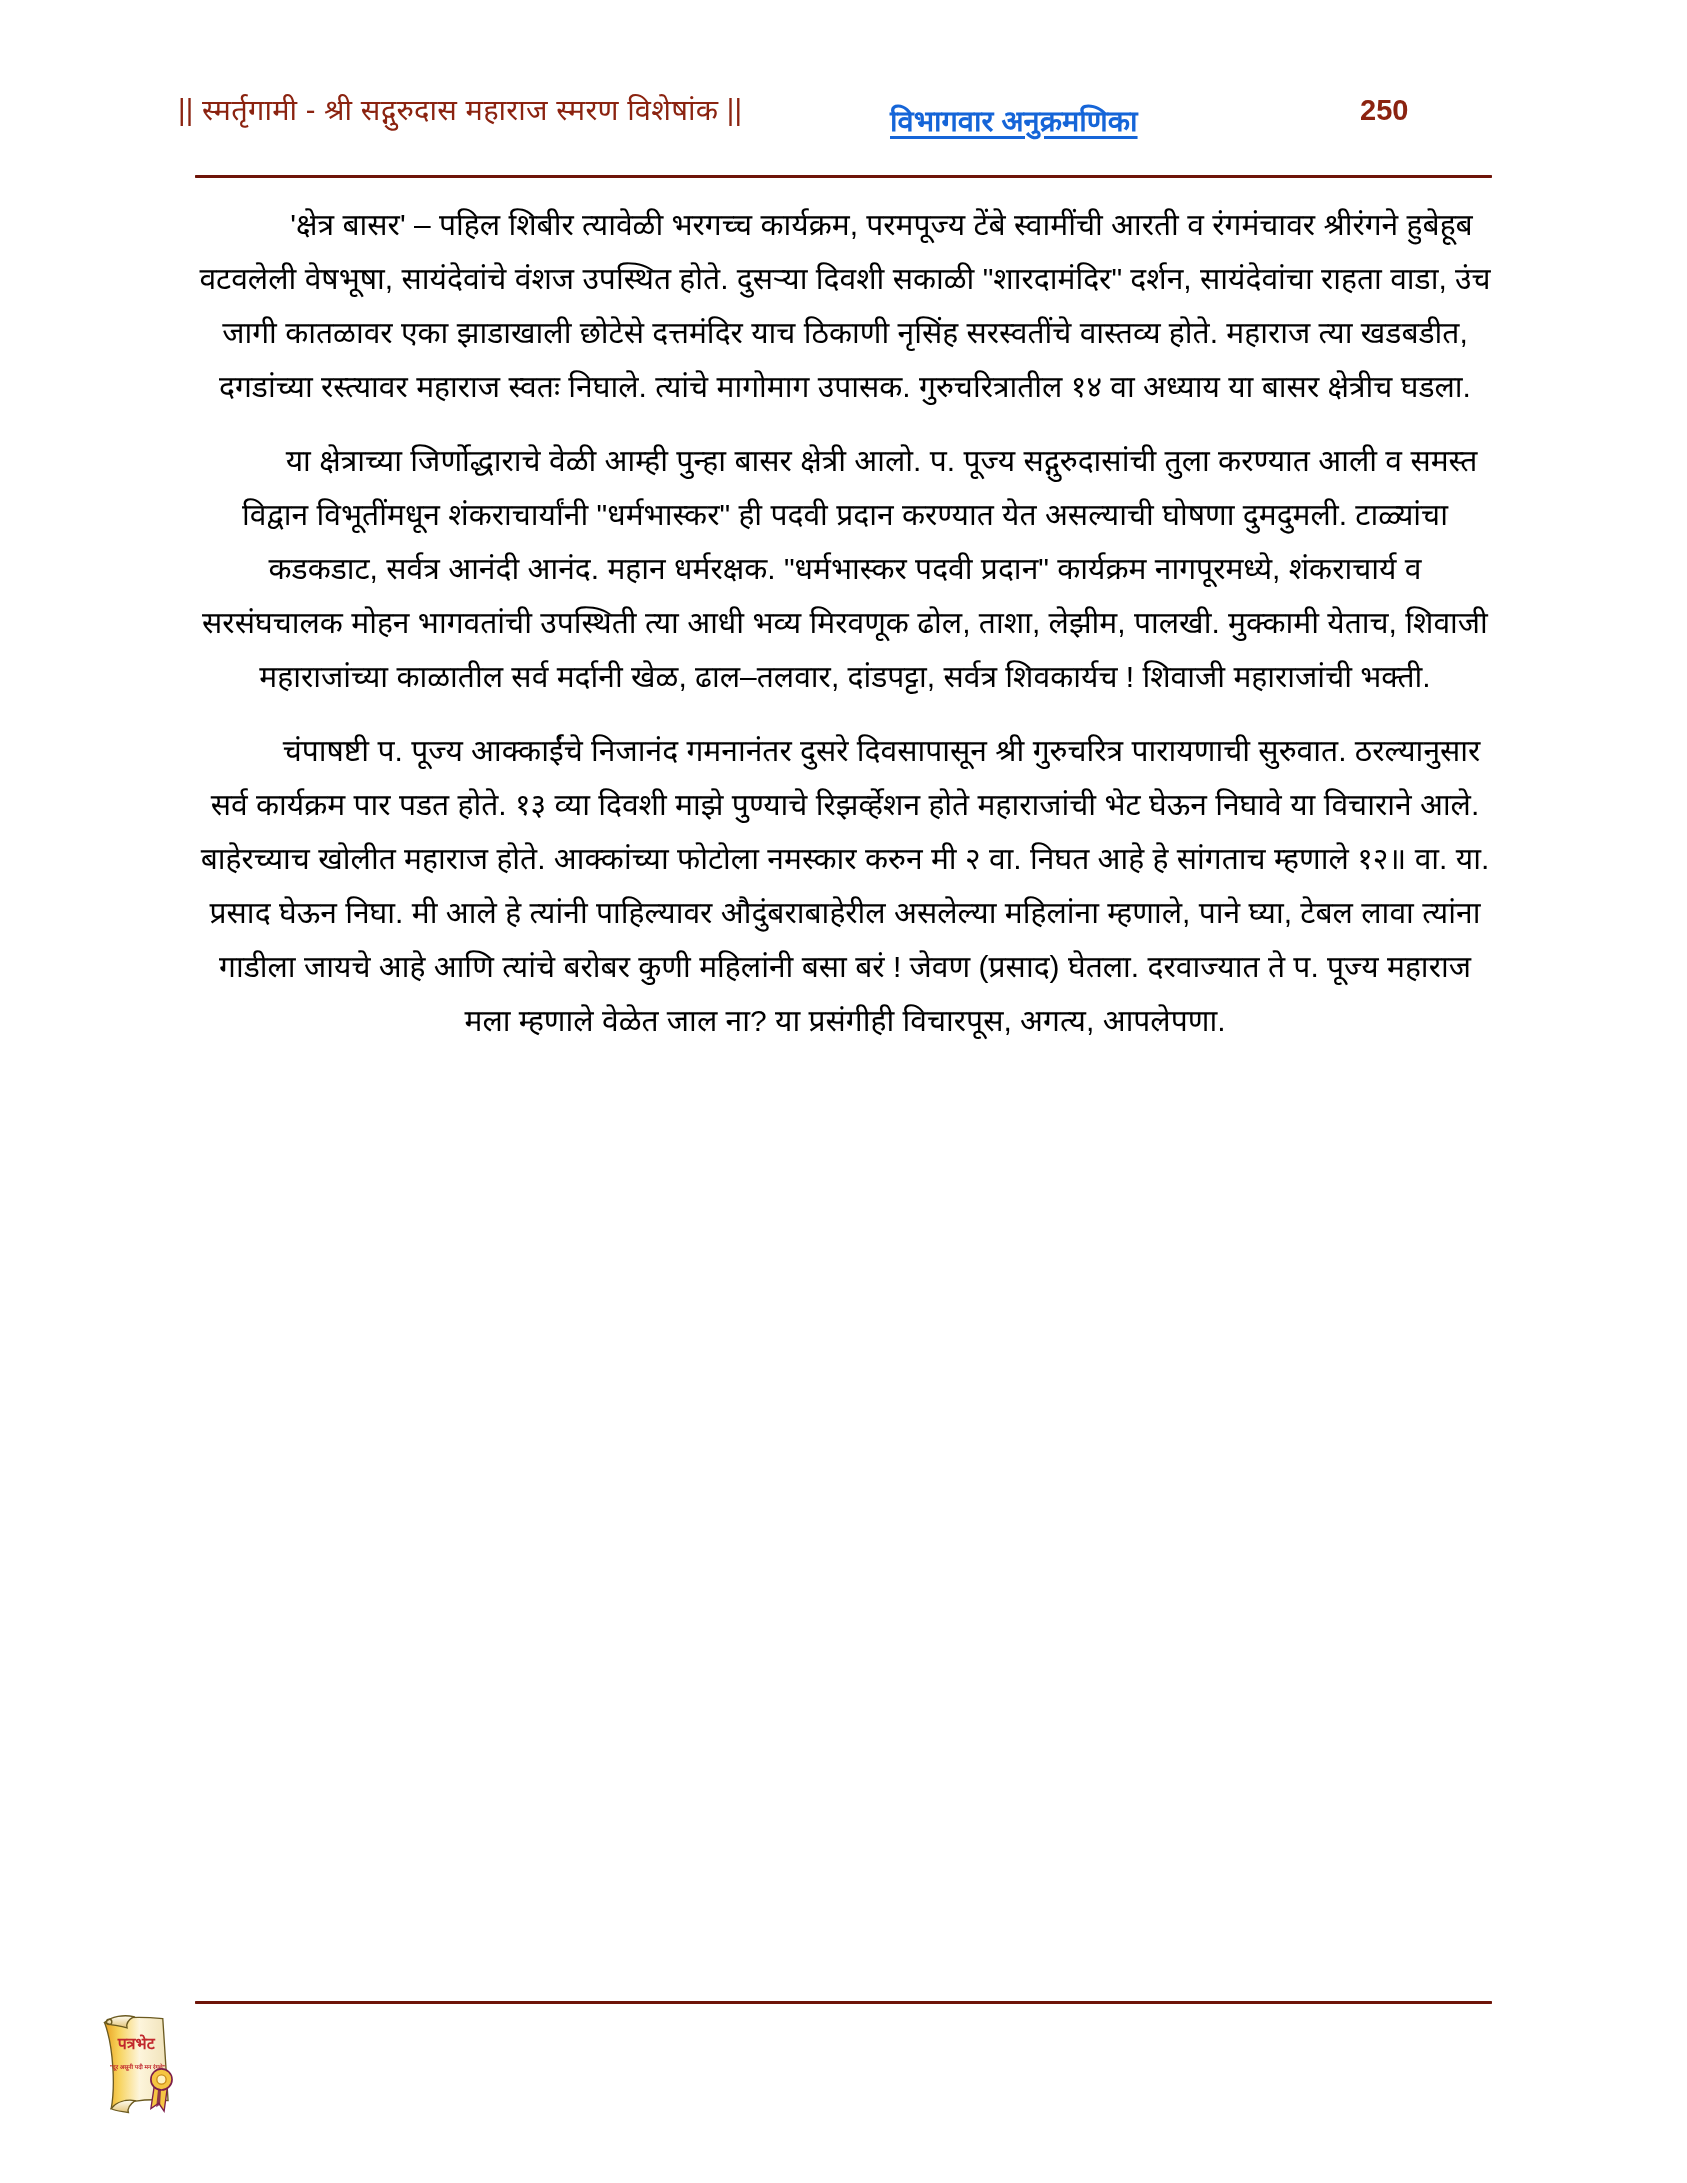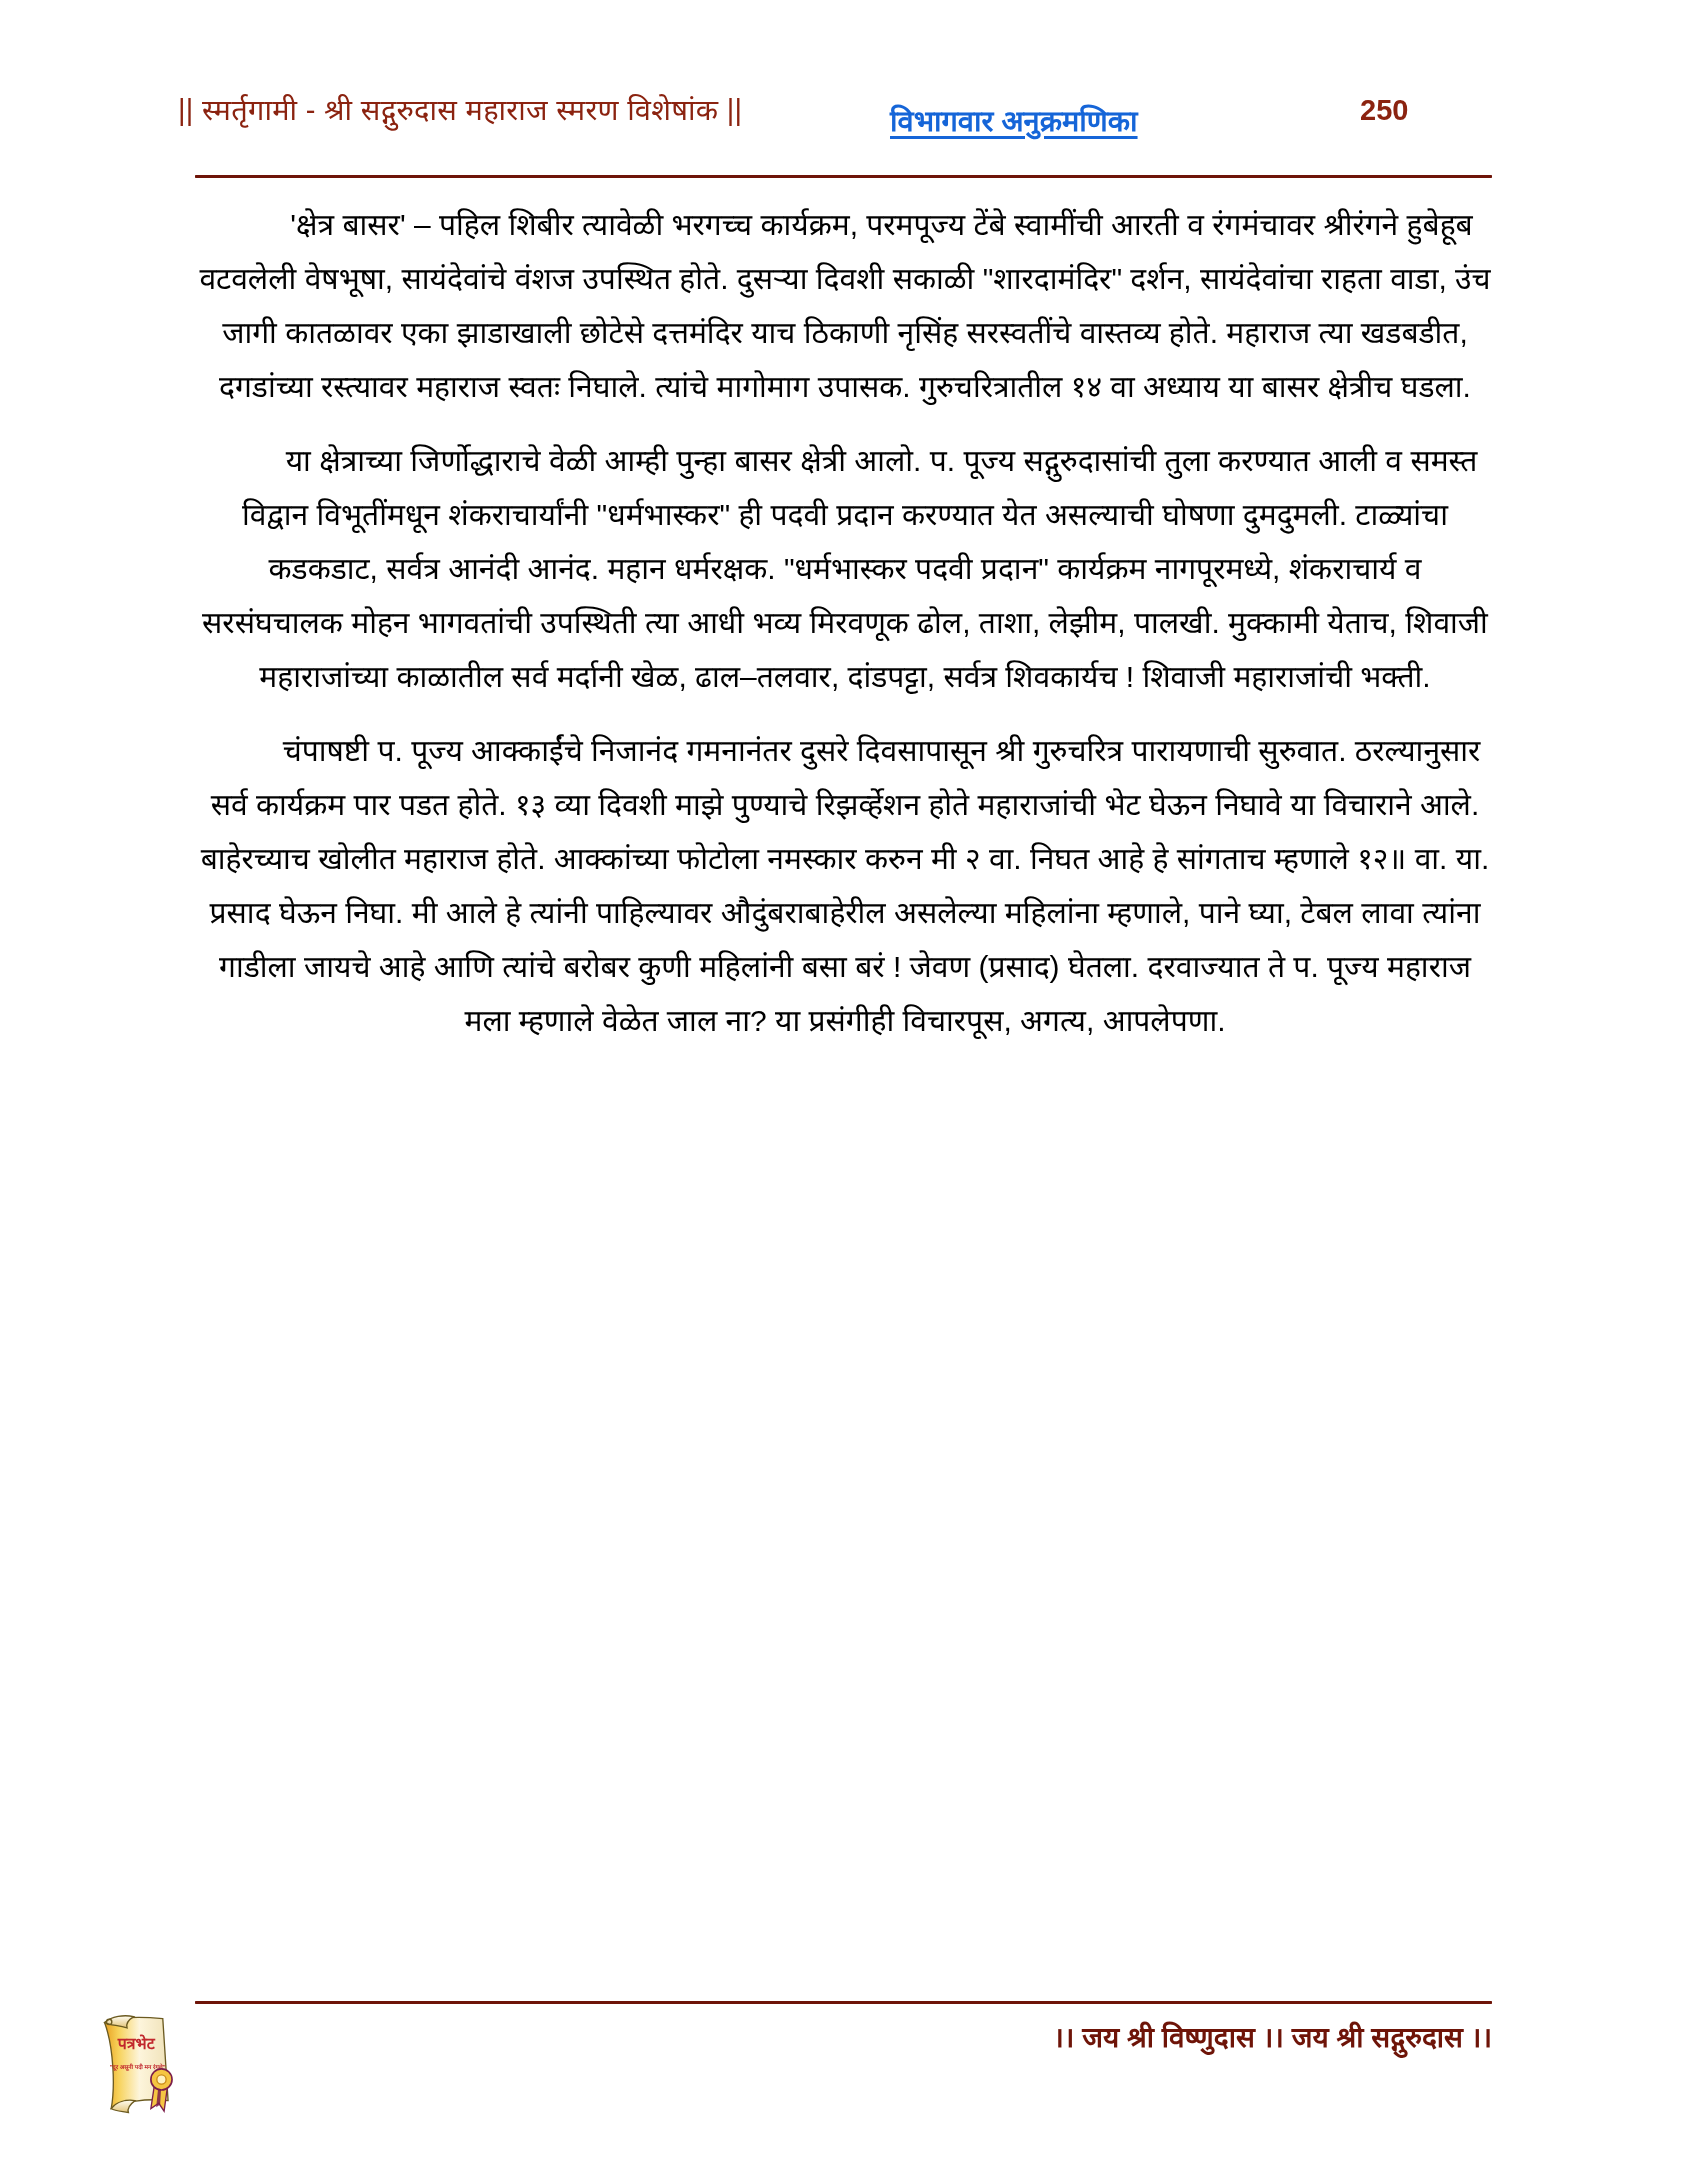--- a/index.html
+++ b/index.html
@@ -146,21 +146,20 @@
   <div class="body-text">
     <p class="para"><span class="indent"></span><span>'क्षेत्र बासर' – पहिल शिबीर त्यावेळी भरगच्च कार्यक्रम, परमपूज्य टेंबे स्वामींची आरती व रंगमंचावर श्रीरंगने हुबेहूब वटवलेली वेषभूषा, सायंदेवांचे वंशज उपस्थित होते. दुसऱ्या दिवशी सकाळी "शारदामंदिर" दर्शन, सायंदेवांचा राहता वाडा, उंच जागी कातळावर एका झाडाखाली छोटेसे दत्तमंदिर याच ठिकाणी नृसिंह सरस्वतींचे वास्तव्य होते. महाराज त्या खडबडीत, दगडांच्या रस्त्यावर महाराज स्वतः निघाले. त्यांचे मागोमाग उपासक. गुरुचरित्रातील १४ वा अध्याय या बासर क्षेत्रीच घडला.</span></p>
     <div class="para-gap"></div>
     <p class="para"><span class="indent"></span><span>या क्षेत्राच्या जिर्णोद्धाराचे वेळी आम्ही पुन्हा बासर क्षेत्री आलो. प. पूज्य सद्गुरुदासांची तुला करण्यात आली व समस्त विद्वान विभूतींमधून शंकराचार्यांनी "धर्मभास्कर" ही पदवी प्रदान करण्यात येत असल्याची घोषणा दुमदुमली. टाळ्यांचा कडकडाट, सर्वत्र आनंदी आनंद. महान धर्मरक्षक. "धर्मभास्कर पदवी प्रदान" कार्यक्रम नागपूरमध्ये, शंकराचार्य व सरसंघचालक मोहन भागवतांची उपस्थिती त्या आधी भव्य मिरवणूक ढोल, ताशा, लेझीम, पालखी. मुक्कामी येताच, शिवाजी महाराजांच्या काळातील सर्व मर्दानी खेळ, ढाल–तलवार,  दांडपट्टा, सर्वत्र शिवकार्यच ! शिवाजी महाराजांची भक्ती.</span></p>
     <div class="para-gap"></div>
     <p class="para"><span class="indent"></span><span>चंपाषष्टी प. पूज्य  आक्काईंचे निजानंद गमनानंतर दुसरे दिवसापासून श्री गुरुचरित्र पारायणाची सुरुवात. ठरल्यानुसार सर्व कार्यक्रम पार पडत होते. १३ व्या दिवशी माझे पुण्याचे रिझर्व्हेशन होते महाराजांची भेट घेऊन निघावे या विचाराने आले. बाहेरच्याच खोलीत महाराज होते. आक्कांच्या फोटोला नमस्कार करुन मी २ वा. निघत आहे हे सांगताच म्हणाले १२॥ वा.  या. प्रसाद घेऊन निघा. मी आले हे त्यांनी पाहिल्यावर औदुंबराबाहेरील असलेल्या महिलांना म्हणाले, पाने घ्या, टेबल लावा त्यांना गाडीला जायचे आहे आणि त्यांचे बरोबर कुणी महिलांनी बसा बरं ! जेवण (प्रसाद) घेतला. दरवाज्यात ते प. पूज्य महाराज मला म्हणाले वेळेत जाल ना? या प्रसंगीही विचारपूस, अगत्य, आपलेपणा.</span></p>
   </div>
 
   <div class="rule rule-bottom"></div>
 
-  <div class="footer-text">।। जय श्री विष्णुदास ।। जय श्री सद्गुरुदास ।।</div>
 
   <div class="logo">
     <svg width="106" height="129" viewBox="0 0 160 195" xmlns="http://www.w3.org/2000/svg">
       <defs>
         <linearGradient id="scrollg" x1="0" y1="0" x2="1" y2="0">
           <stop offset="0%" stop-color="#E8A020"></stop>
           <stop offset="22%" stop-color="#F7D25A"></stop>
           <stop offset="55%" stop-color="#FDF5DC"></stop>
           <stop offset="100%" stop-color="#F0E2B8"></stop>
         </linearGradient>

